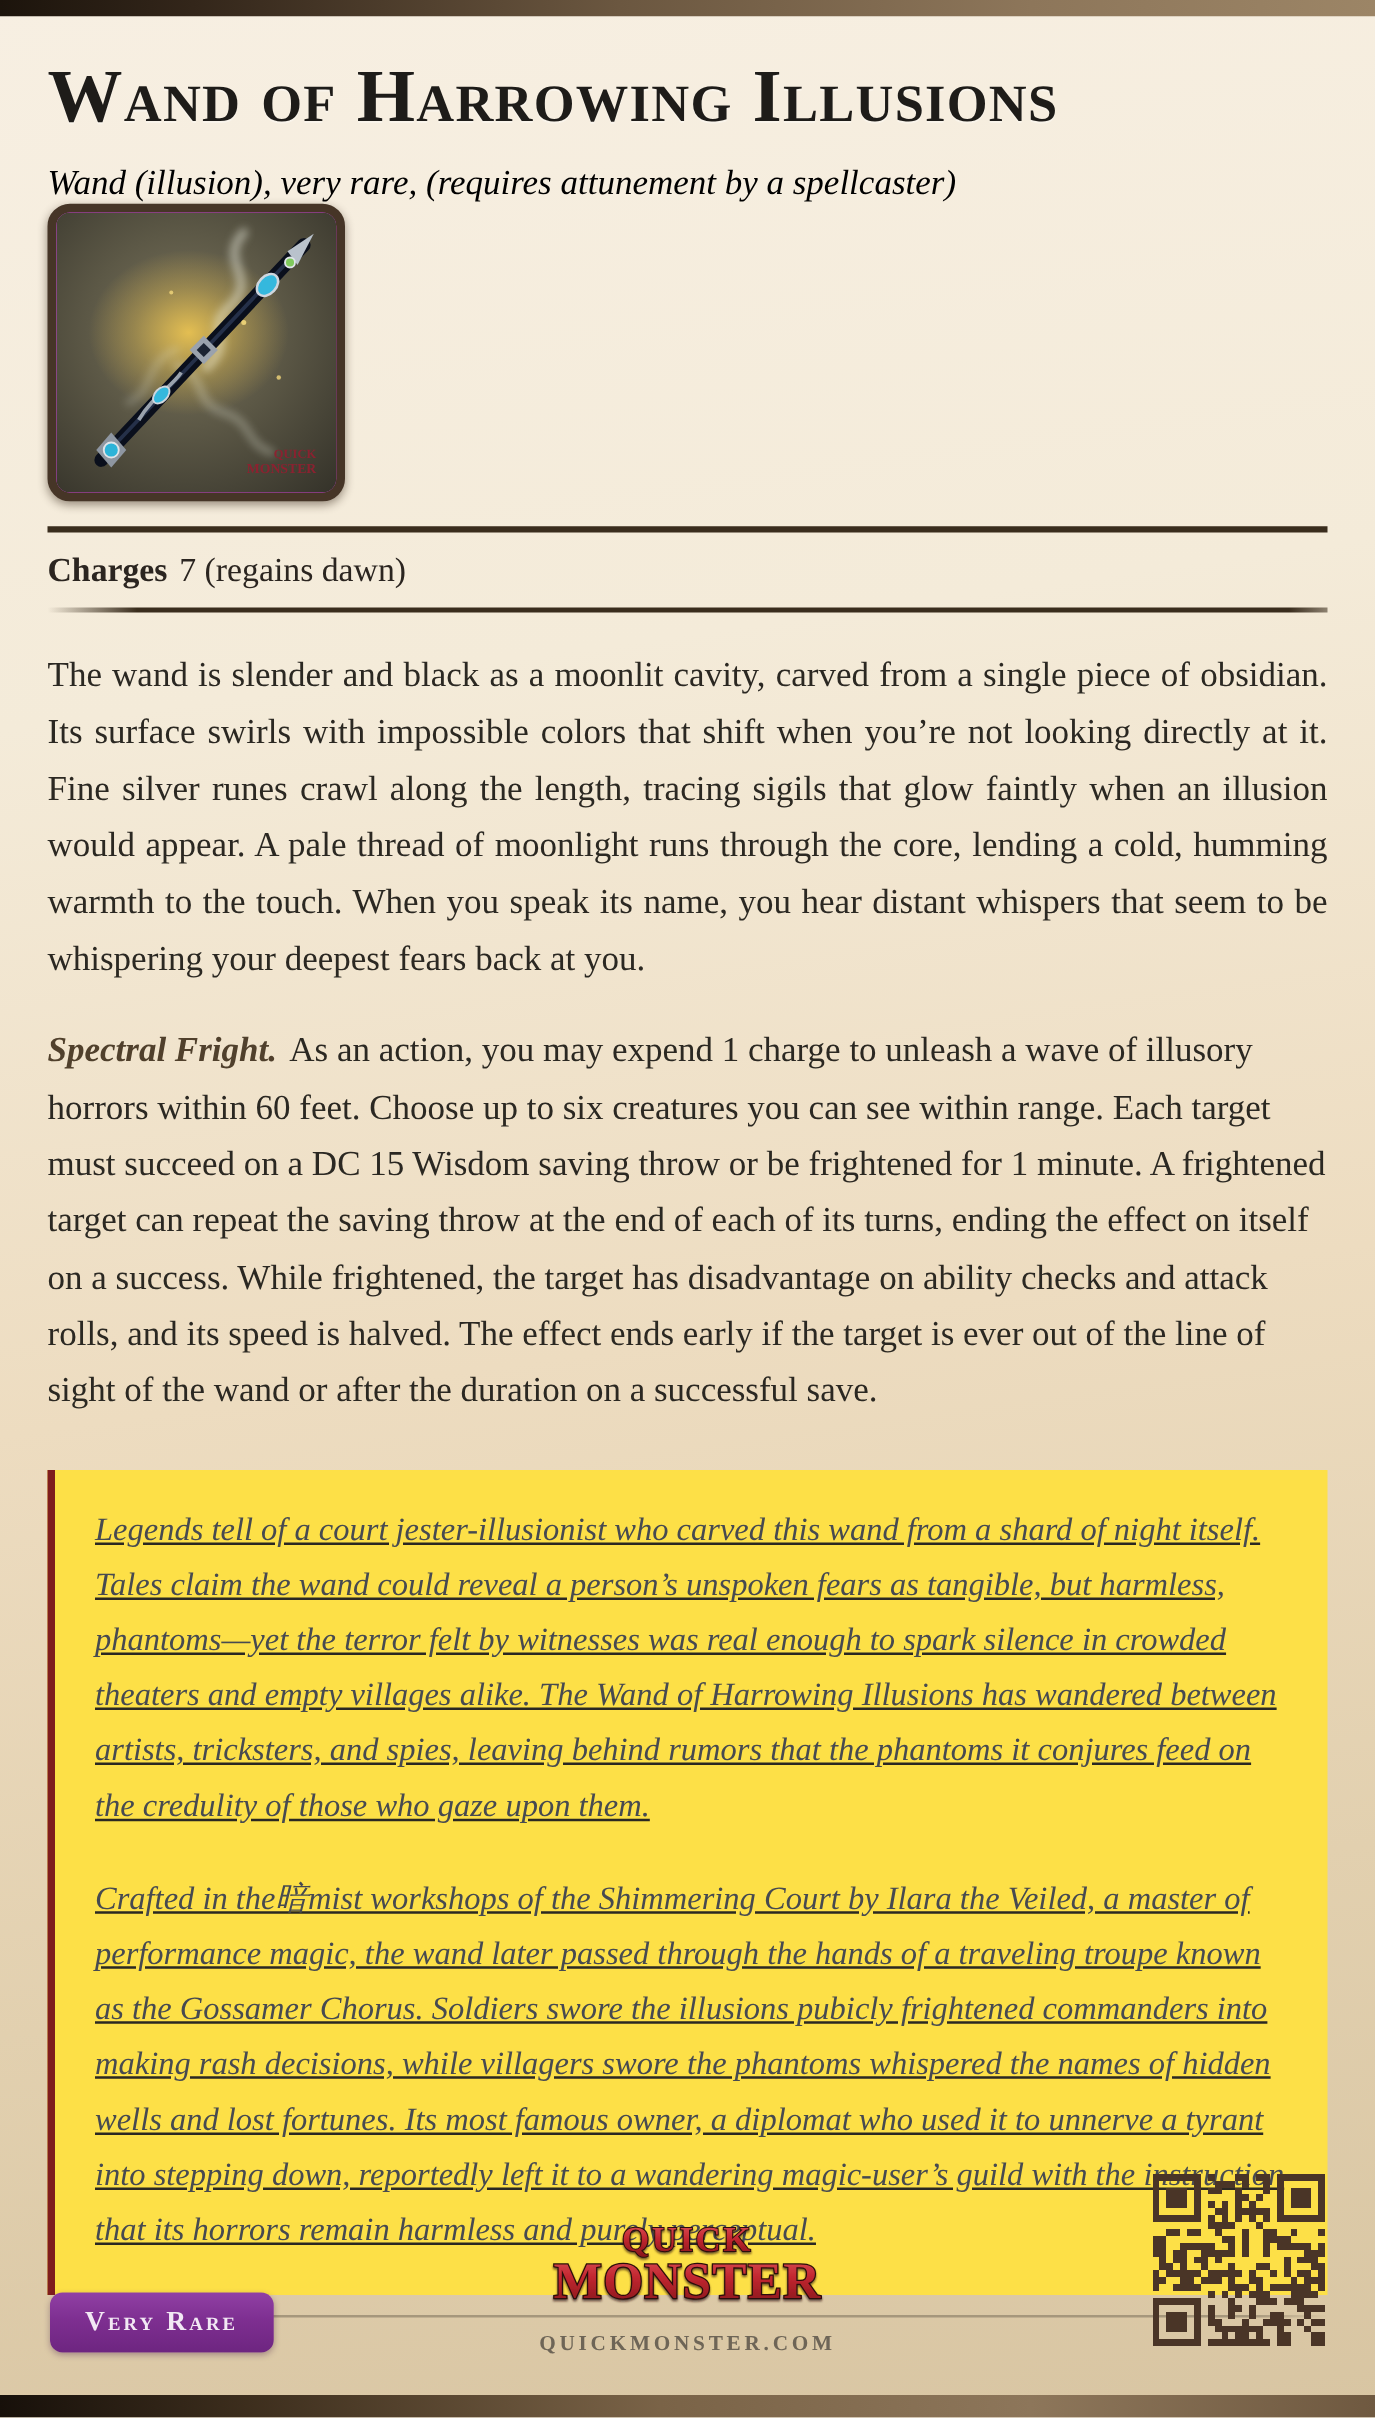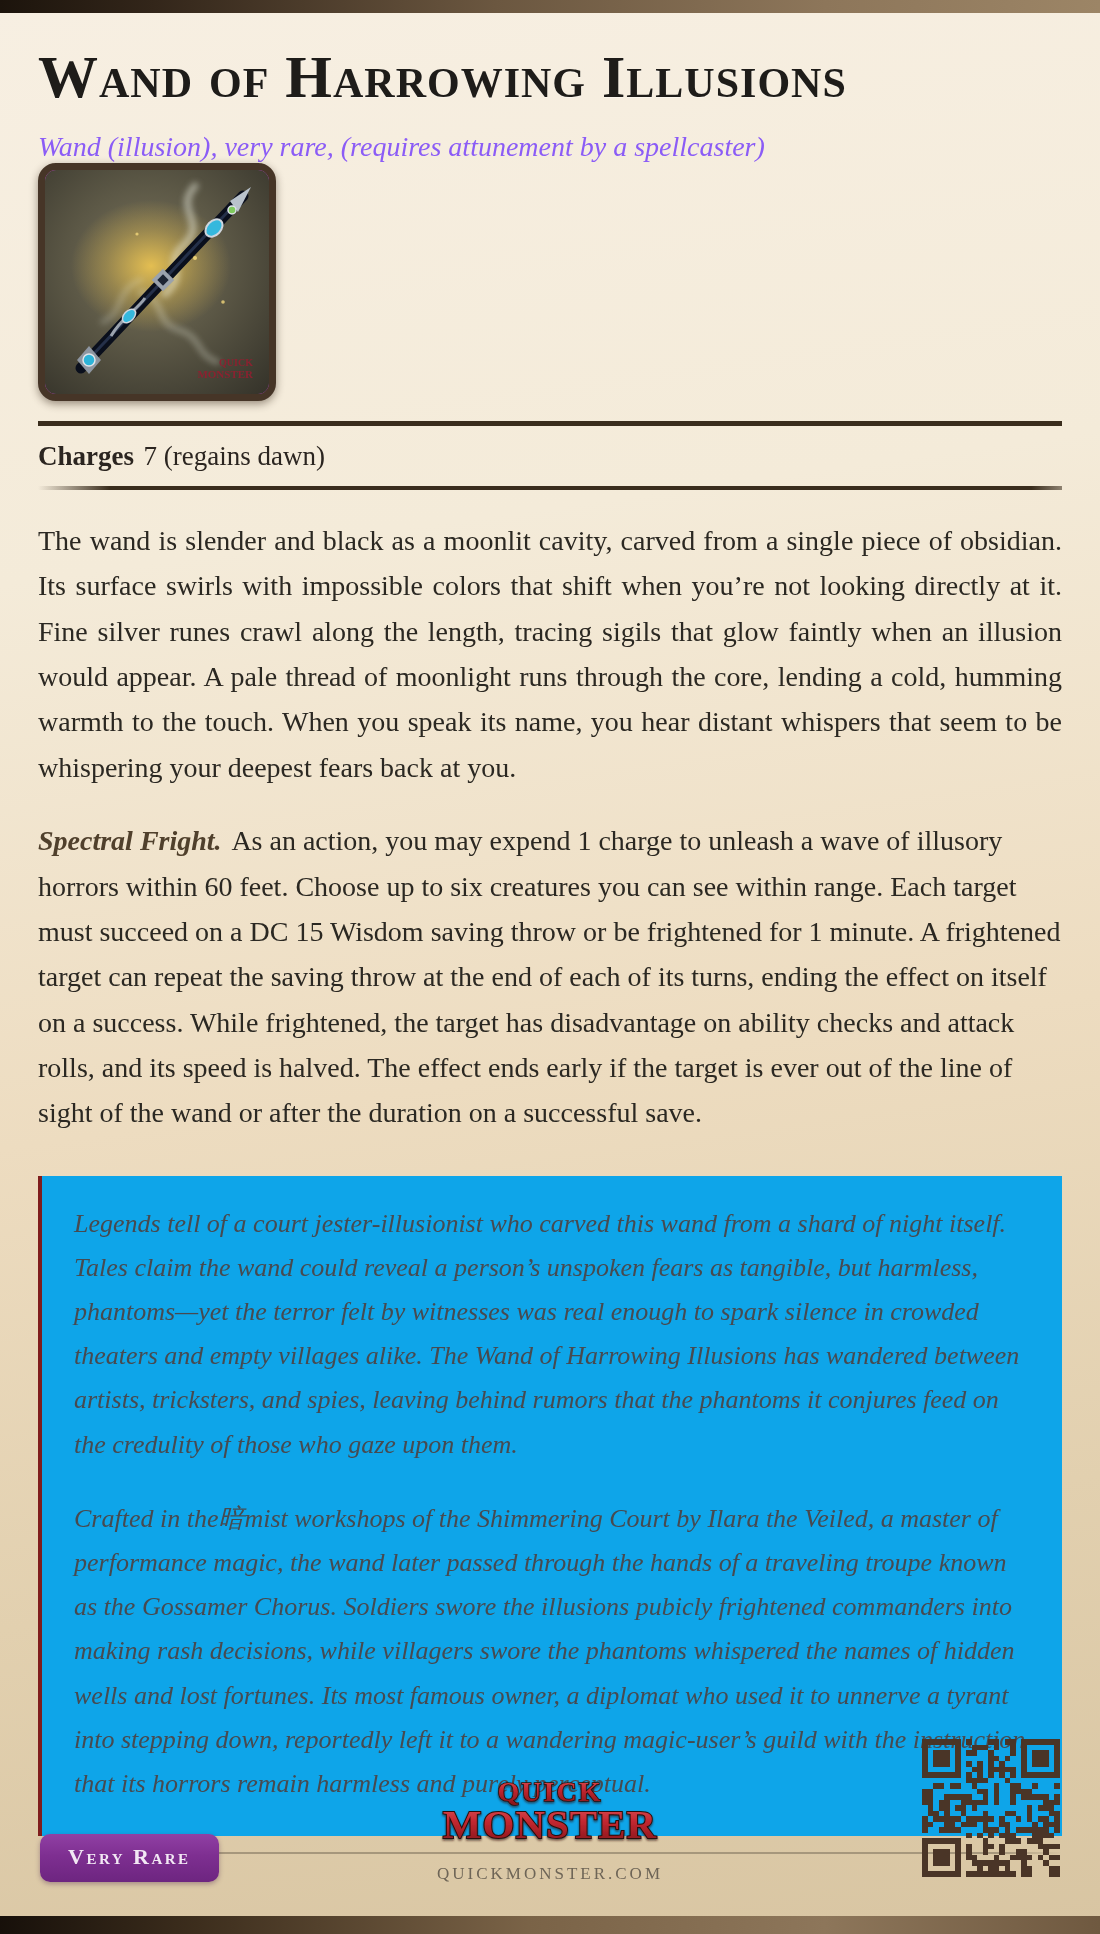--- a/index.html
+++ b/index.html
@@ -25,21 +25,21 @@
   .page-title{
     font-variant:small-caps;
     font-weight:700;
     font-size:60px;line-height:1.2;
     letter-spacing:1px;
     color:#1e1c19;
     margin:0;
     text-shadow:0 1px 0 rgba(255,255,255,.35);
   }
   .subtitle{
-    font-style:italic;font-size:28px;color:#8b5cf6;
+    font-style:italic;font-size:28px;color:#000000;
     margin:18px 0 0 0;
   }
   .item-frame{
     flex:0 0 auto;
     width:224px;height:224px;
     border:7px solid #463527;border-radius:18px;
     overflow:hidden;
     box-shadow:0 3px 8px rgba(40,25,10,.45);
     background:#d946ef;
   }
@@ -48,42 +48,43 @@
   .charges-label{font-weight:700;margin-right:.35em;}
   .rule-fade{
     height:4px;
     background:linear-gradient(90deg,rgba(58,45,29,0) 0%,#3a2d1d 7%,#3a2d1d 97%,rgba(58,45,29,.55) 100%);
   }
   .body-para{font-size:28px;line-height:1.62;margin:28px 0 0 0;}
   .justified{text-align:justify;}
   .ability-name{font-weight:700;font-style:italic;color:#50402c;margin-right:.35em;font-family:Liberation Serif, serif;}
   .lore-box{
     margin-top:40px;
-    background:#0ea5e9;
-    border-left:4px solid #7f1d1d;
+    background:#fde047;
+    border-left:6px solid #7f1d1d;
     padding:26px 34px 30px 32px;
+    text-decoration:underline;
   }
   .lore-box p{
     font-style:italic;font-size:26px;line-height:1.7;
     color:#474a50;margin:0;
   }
   .lore-box p + p{margin-top:30px;}
   .stats-row{font-size:25px;margin-top:24px;color:#565c66;}
   .stats-label{font-weight:700;color:#38322a;margin-right:.3em;}
   .stats-label.second{margin-left:42px;}
   .rule-light{
     height:2px;margin-top:16px;
     background:linear-gradient(90deg,rgba(166,151,124,0) 0%,#a6977c 6%,#a6977c 94%,rgba(166,151,124,0) 100%);
   }
   .footer{position:absolute;left:38px;right:38px;bottom:18px;height:198px;}
   .qr-wrap{position:absolute;right:0;top:21px;width:142px;height:138px;}
   .logo-wrap{position:absolute;left:50%;top:56px;transform:translateX(-50%);text-align:center;}
   .website{
     margin-top:6px;
-    font-size:17px;letter-spacing:3px;color:#6e6557;font-weight:400;
+    font-size:17px;letter-spacing:3px;color:#6e6557;font-weight:700;
   }
   .rarity-badge{
     position:absolute;left:2px;top:116px;
     background:linear-gradient(180deg,#9040a4 0%,#7e2f91 45%,#6d2580 100%);
     color:#f2e8f4;
     font-variant:small-caps;font-weight:700;
     font-size:22px;letter-spacing:2.5px;
     padding:10px 28px 12px 28px;
     border-radius:10px;
     box-shadow:0 2px 5px rgba(60,20,70,.35);

